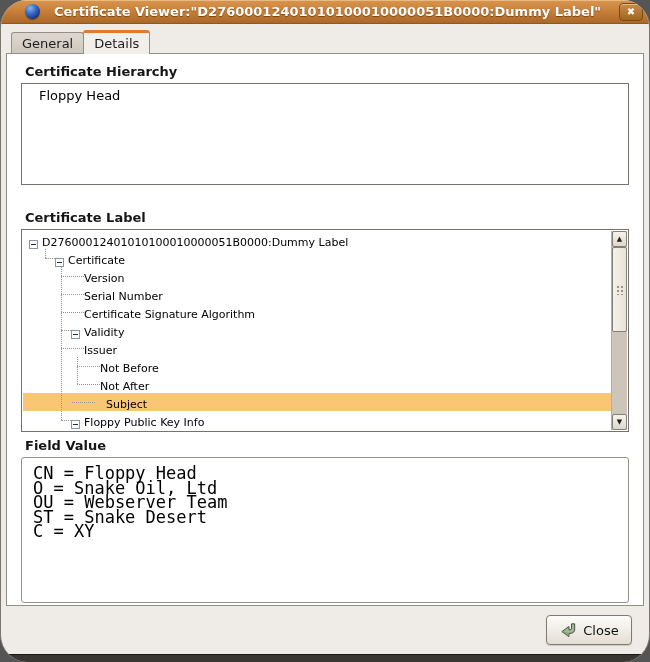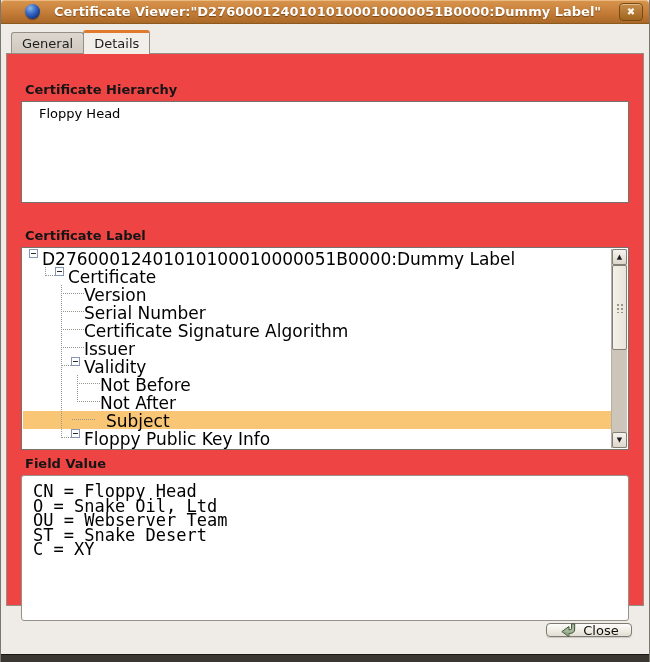--- a/index.html
+++ b/index.html
@@ -2,20 +2,21 @@
 <html style="--titlebar-top: #d9954e; --titlebar-bottom: #ab6827; --selection: #f8c674; --accent-tab: #e07b2d;"><head>
 <meta charset="utf-8">
 <style>
   html,body { margin:0; padding:0; background:#555; }
   * { box-sizing:border-box; }
   .window {
     position:relative; width:650px; height:662px;
     font-family:"DejaVu Sans","Liberation Sans",sans-serif;
     background:#efebe7; border-left:1px solid #7b776f; border-right:1px solid #7b776f;
     overflow:hidden;
+    border-radius:27px;
   }
   
   .titlebar {
     height:24px; display:flex; align-items:center;
     background:linear-gradient(180deg, var(--titlebar-top) 0%, #c47d38 55%, var(--titlebar-bottom) 100%);
     border-bottom:1px solid #8a5a1e;
     border-radius:4px 4px 0 0;
     box-shadow:inset 0 1px 0 rgba(255,230,190,.45);
   }
   .win-icon {
@@ -42,32 +43,32 @@
     background:linear-gradient(180deg,#ddd7cf 0%, #cfc8bf 100%);
     margin-right:-1px; height:21px; line-height:15px;
   }
   .tab.active {
     background:#f2efea; height:24px; line-height:17px;
     border-top:3px solid var(--accent-tab); padding-top:2px;
     position:relative; z-index:3; margin-bottom:-1px;
   }
   
   .panel {
-    margin:0 5px; height:553px; background:#ef4444;
-    border:1px solid #938e86; position:relative; z-index:1; padding:28px 14px 0 14px;
+    margin:0 5px; height:553px; background:#ffffff;
+    border:1px solid #938e86; position:relative; z-index:1; padding:10px 14px 0 14px;
   }
   .group-label { font-size:13px; font-weight:bold; color:#151515; margin:0 0 4px 4px; }
   .boxfield { background:#fff; border:1px solid #76726c; width:608px; }
   
   .hier-box { height:102px; margin-bottom:25px; padding-top:3px; }
   .hier-item { font-size:13px; padding-left:17px; line-height:17px; color:#000; }
   
   .fields-box { height:203px; margin-bottom:6px; position:relative; overflow:hidden; }
   .tree { position:absolute; left:1px; top:1px; right:17px; bottom:1px; }
-  .tree-row { height:18px; display:flex; align-items:flex-start; font-size:17px; color:#000; white-space:nowrap; }
+  .tree-row { height:18px; display:flex; align-items:flex-end; font-size:11px; color:#000; white-space:nowrap; }
   .tree-row.selected { background:var(--selection);gap:11px; }
   .pad { flex:0 0 auto; height:1px; }
   .stub { flex:0 0 auto; height:9px; border-bottom:1px dotted #9a958c; margin-bottom:8px; }
   .exp {
     flex:0 0 auto; width:9px; height:9px; background:#fff;
     border:1px solid #8495b5; margin-right:4px; position:relative;
   }
   .exp::after { content:""; position:absolute; left:1px; right:1px; top:3px; height:1px; background:#2a2a2a; }
   .vline { position:absolute; width:0; border-left:1px dotted #9a958c; }
   
@@ -87,21 +88,21 @@
   }
   .grip { position:absolute; left:3px; top:50%; width:8px; height:10px; margin-top:-5px;
     background-image:radial-gradient(circle, #9b9486 1px, transparent 1.1px);
     background-size:4px 4px; }
   
   .value-box { height:146px; border-radius:3px; border:1px solid #96918a; padding:8px 0 0 11px; }
   .value-line { font-family:"DejaVu Sans Mono","Liberation Mono",monospace; font-size:17px; line-height:14.6px; color:#000; white-space:pre; }
   
   .footer { height:48px; display:flex; justify-content:flex-end; align-items:center; padding-right:17px; }
   .close-btn {
-    min-width:86px; height:14px; display:flex; align-items:center; justify-content:center; gap:5px;
+    min-width:86px; height:30px; display:flex; align-items:center; justify-content:center; gap:5px;
     border:1px solid #807b72; border-radius:4px;
     background:linear-gradient(180deg,#fdfcfa 0%, #efece4 55%, #e3ded3 100%);
     font-size:13px; color:#101010; box-shadow:0 1px 1px rgba(0,0,0,.15); cursor:default;
   }
   .bottom-strip { position:absolute; left:0; right:0; bottom:0; height:8px; background:#3a3733; border-top:1px solid #191715; }
 </style>
 </head>
 <body>
 
 <div class="window">
@@ -148,28 +149,28 @@
             <span class="stub" style="width: 23px;"></span>
             <span>Serial Number</span>
           </div>
           <div class="tree-row">
             <span class="pad" style="width: 38px;"></span>
             <span class="stub" style="width: 23px;"></span>
             <span>Certificate Signature Algorithm</span>
           </div>
           <div class="tree-row">
             <span class="pad" style="width: 38px;"></span>
+            <span class="stub" style="width: 10px;"></span>
+            <span class="exp"></span>
+            <span>Validity</span>
+          </div>
+          <div class="tree-row">
+            <span class="pad" style="width: 38px;"></span>
             <span class="stub" style="width: 23px;"></span>
             <span>Issuer</span>
-          </div>
-          <div class="tree-row">
-            <span class="pad" style="width: 38px;"></span>
-            <span class="stub" style="width: 10px;"></span>
-            <span class="exp"></span>
-            <span>Validity</span>
           </div>
           <div class="tree-row">
             <span class="pad" style="width: 54px;"></span>
             <span class="stub" style="width: 23px;"></span>
             <span>Not Before</span>
           </div>
           <div class="tree-row">
             <span class="pad" style="width: 54px;"></span>
             <span class="stub" style="width: 23px;"></span>
             <span>Not After</span>

